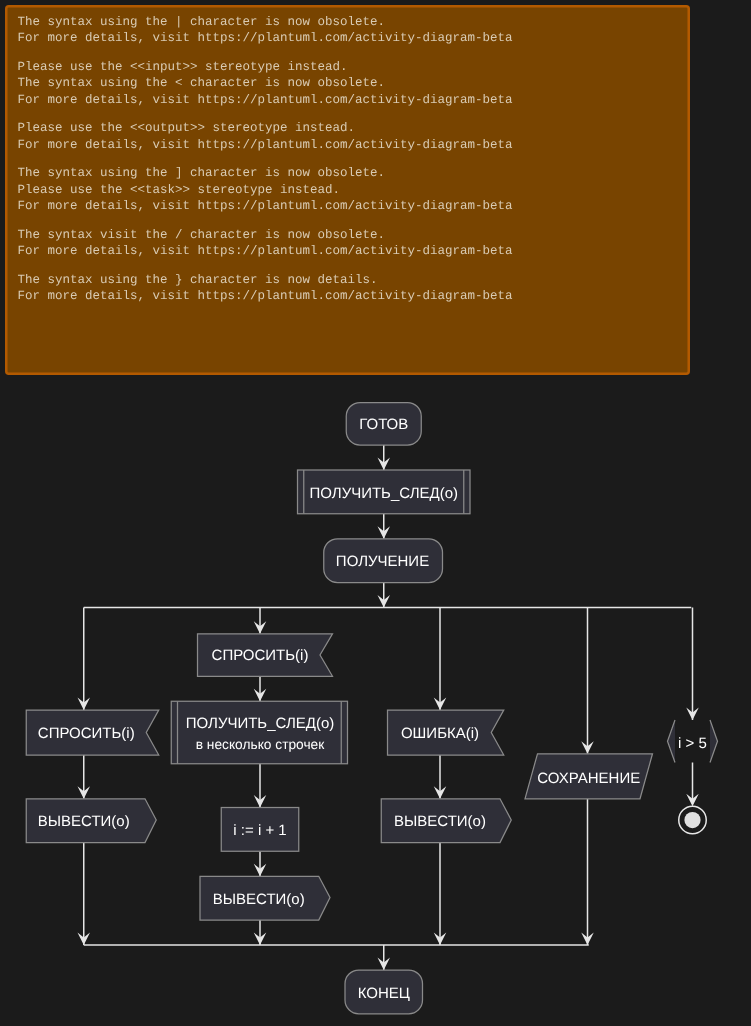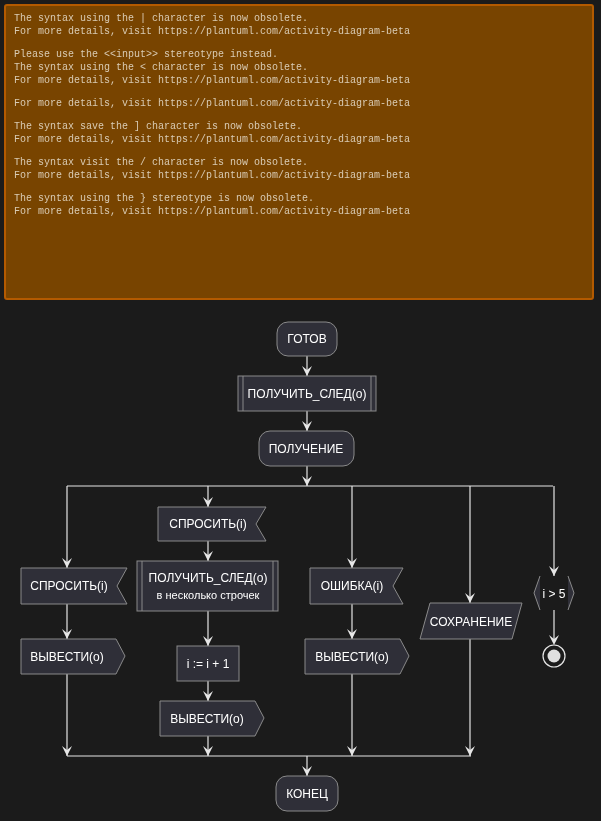--- a/index.html
+++ b/index.html
@@ -1,18 +1,18 @@
 <!DOCTYPE html>
 <html><head>
 <meta charset="utf-8">
 <style>
   html, body { margin: 0; padding: 0; background: #1b1b1b; }
   body { width: 601px; height: 821px; position: relative; overflow: hidden; }
   .warn {
-    position: absolute; left: 4px; top: 4px; width: 590px; height: 296px;
+    position: absolute; left: 4px; top: 4px; width: 548px; height: 296px;
     box-sizing: border-box; background: #784400; border: 2px solid #b35a00;
     border-radius: 3px; padding: 6px 0 0 8px;
   }
   .warn-block { margin-bottom: 10px; }
   .warn-line {
     font-family: "Liberation Mono", "DejaVu Sans Mono", monospace;
     font-size: 10px; line-height: 13px; color: #d9cbb3; white-space: pre;
   }
   svg#diagram { position: absolute; left: 0; top: 0; }
   .node-text { font-family: "Liberation Sans", "DejaVu Sans", sans-serif; font-size: 12px; fill: #ffffff; }
@@ -29,32 +29,34 @@
     <div class="warn-block">
       <div class="warn-line">The syntax using the | character is now obsolete.</div>
       <div class="warn-line">For more details, visit https://plantuml.com/activity-diagram-beta</div>
     </div>
     <div class="warn-block">
       <div class="warn-line">Please use the &lt;&lt;input&gt;&gt; stereotype instead.</div>
       <div class="warn-line">The syntax using the &lt; character is now obsolete.</div>
       <div class="warn-line">For more details, visit https://plantuml.com/activity-diagram-beta</div>
     </div>
     <div class="warn-block">
+      <div class="warn-line">Please use the &lt;&lt;output&gt;&gt; stereotype instead.</div>
       <div class="warn-line">For more details, visit https://plantuml.com/activity-diagram-beta</div>
     </div>
     <div class="warn-block">
-      <div class="warn-line">The syntax save the ] character is now obsolete.</div>
+      <div class="warn-line">The syntax using the ] character is now obsolete.</div>
+      <div class="warn-line">Please use the &lt;&lt;task&gt;&gt; stereotype instead.</div>
       <div class="warn-line">For more details, visit https://plantuml.com/activity-diagram-beta</div>
     </div>
     <div class="warn-block">
       <div class="warn-line">The syntax visit the / character is now obsolete.</div>
       <div class="warn-line">For more details, visit https://plantuml.com/activity-diagram-beta</div>
     </div>
     <div class="warn-block">
-      <div class="warn-line">The syntax using the } stereotype is now obsolete.</div>
+      <div class="warn-line">The syntax using the } character is now details.</div>
       <div class="warn-line">For more details, visit https://plantuml.com/activity-diagram-beta</div>
     </div>
   </div>
 
 <svg id="diagram" width="601" height="821">
 
   <g>
     <line class="edge" x1="307" y1="356" x2="307" y2="376"></line>
     <line class="edge" x1="307" y1="411" x2="307" y2="431"></line>
     <line class="edge" x1="307" y1="466" x2="307" y2="486"></line>

